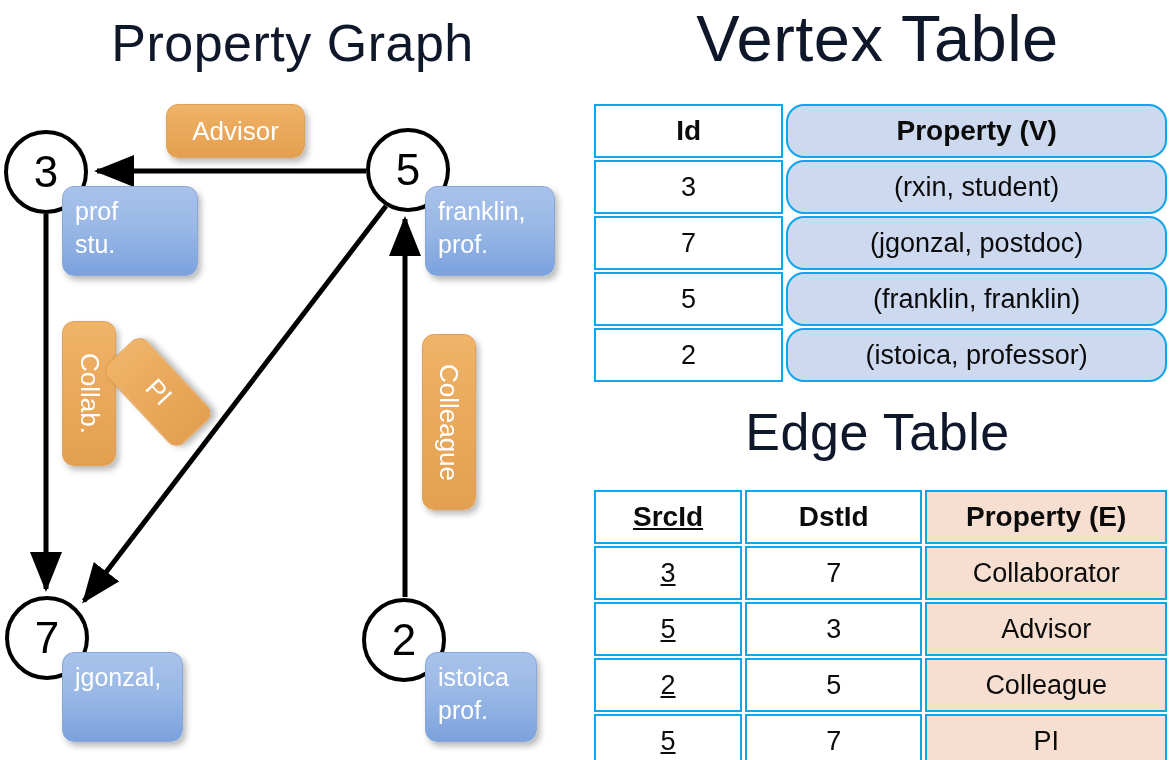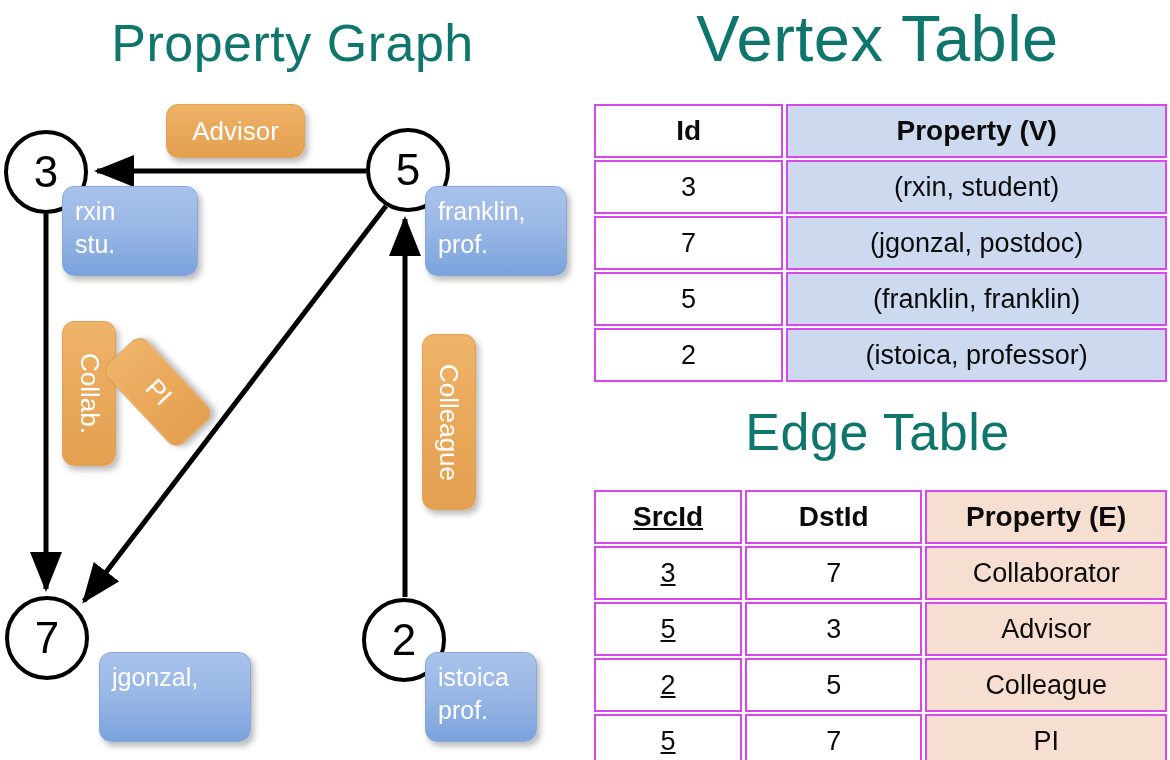--- a/index.html
+++ b/index.html
@@ -14,21 +14,21 @@
     color: #000;
   }
   .panel { position: absolute; }
 
   
   .big-title {
     position: absolute;
     font-family: "Liberation Sans", sans-serif;
     font-weight: 300;
     letter-spacing: 0.5px;
-    color: #0f766e;
+    color: #0f172a;
     white-space: nowrap;
     text-align: center;
   }
   #title-property-graph {
     left: 0; top: 12px; width: 585px;
     font-size: 52px; line-height: 62px;
   }
   #title-vertex-table {
     left: 585px; top: 8px; width: 585px;
     font-size: 65px; line-height: 62px;
@@ -99,41 +99,41 @@
   .orange.diag .rot { transform: rotate(90deg); white-space: nowrap; display: block; }
 
   
   .data-table {
     position: absolute;
     border-collapse: separate;
     border-spacing: 3px 2px;
     font-weight: 300;
   }
   .data-table td, .data-table th {
-    border: 2px solid #d946ef;
+    border: 2px solid #0ea5e9;
     background: #ffffff;
     text-align: center;
     font-weight: 300;
     font-size: 27px;
     color: #0b0b0b;
     padding: 0;
     height: 50px;
     vertical-align: middle;
     font-family: "Liberation Sans", sans-serif;
   }
   .data-table th {
     font-weight: bold;
     font-size: 28px;
   }
   .cell-blue { background: #ccd9ef !important; }
   .cell-orange { background: #f6ded0 !important; }
 
   #vertex-table { left: 591px; top: 102px; }
   #vertex-table .col-id { width: 186px; }
-  #vertex-table .col-prop { width: 378px; }
+  #vertex-table .col-prop { width: 378px; border-radius: 18px; }
 
   #edge-table { left: 591px; top: 488px; }
   #edge-table .col-src { width: 146px; text-decoration: underline; }
   #edge-table .col-dst { width: 176px; }
   #edge-table .col-prop { width: 240px; }
 </style>
 </head>
 <body>
 
 <div class="big-title" id="title-property-graph">Property Graph</div>
@@ -165,28 +165,28 @@
     <span class="node-label">5</span>
   </div>
   <div class="node-circle" style="left:5px; top:596px;">
     <span class="node-label">7</span>
   </div>
   <div class="node-circle" style="left:362px; top:598px;">
     <span class="node-label">2</span>
   </div>
 
   <div class="prop-box blue" style="left:62px; top:186px; width:136px; height:90px;">
-    <div>rxin</div>
+    <div>prof</div>
     <div>stu.</div>
   </div>
-  <div class="prop-box blue" style="left:425px; top:186px; width:142px; height:90px;">
+  <div class="prop-box blue" style="left:425px; top:186px; width:130px; height:90px;">
     <div>franklin,</div>
     <div>prof.</div>
   </div>
-  <div class="prop-box blue" style="left:62px; top:652px; width:152px; height:90px;margin-left:37px;">
+  <div class="prop-box blue" style="left:62px; top:652px; width:121px; height:90px;">
     <div>jgonzal,</div>
   </div>
   <div class="prop-box blue" style="left:425px; top:652px; width:112px; height:90px;">
     <div>istoica</div>
     <div>prof.</div>
   </div>
 
   <div class="prop-box orange horiz" style="left:166px; top:104px; width:139px; height:54px; padding:0;">
     <span>Advisor</span>
   </div>

